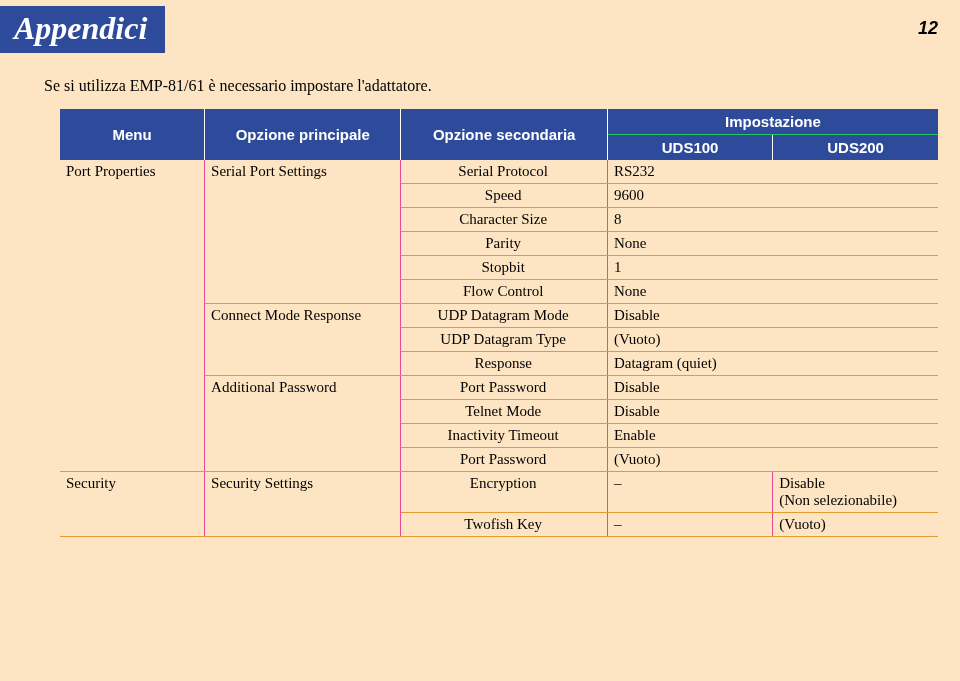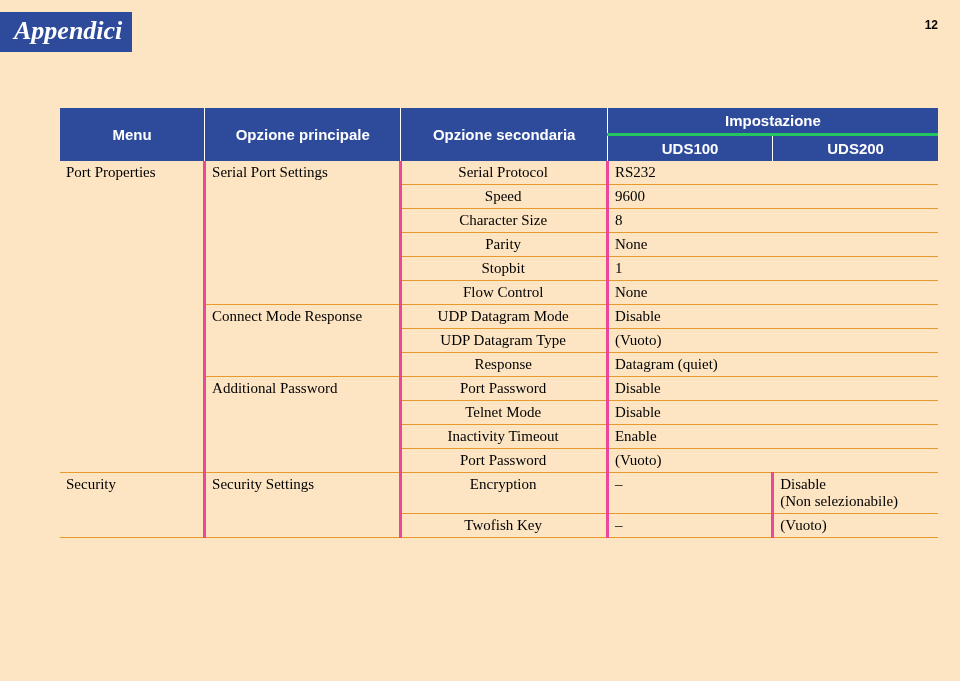--- a/index.html
+++ b/index.html
@@ -8,34 +8,35 @@
     background: #fde5c3;
     font-family: "Times New Roman", Times, serif;
     color: #000;
     position: relative;
   }
   .title-bar {
     background: #2e4b9b;
     color: #fff;
     font-weight: bold;
     font-style: italic;
-    padding: 4px 10px 6px 14px;
+    padding: 4px 18px 6px 14px;
     display: inline-block;
-    font-size: 26px;
-    margin-top: 12px;
+    font-size: 32px;
+    margin-top: 6px;
     margin-left: 0;
   }
   .page-num {
     position: absolute;
     top: 18px;
     right: 22px;
     font-family: Arial, Helvetica, sans-serif;
     font-weight: bold;
-    font-size: 12px;
+    font-size: 18px;
     color: #000;
+    font-style: italic;
   }
   .intro {
     margin: 22px 0 12px 44px;
     font-size: 16px;
     line-height: 1.35;
   }
   .tbl-wrap {
     margin: 8px 22px 0 60px;
   }
   table {
@@ -51,56 +52,56 @@
     font-size: 15px;
     padding: 4px 8px;
     text-align: center;
     border-right: 1px solid #fff;
   }
   th:last-child { border-right: none; }
   td {
     padding: 3px 8px 3px 6px;
     vertical-align: top;
   }
-  .rb { border-right: 3px solid #ec4899; }
+  .rb { border-right: 1px solid #ec4899; }
   .bb { border-bottom: 1px solid #e69a2d; text-align: center; }
   .center { text-align: left; }
   .col-menu { width: 140px; }
   .col-prim { width: 190px; }
   .col-sec  { width: 200px; }
   .col-v1   { width: 160px; }
   .col-v2   { width: 160px; }
 </style>
 </head>
 <body>
 
 
 
 <div class="title-bar">Appendici</div>
 <div class="page-num">12</div>
 
 <div class="intro">
-  <br>
+  <span>Se si utilizza EMP-81/61 è necessario impostare l'adattatore.</span><br>
 </div>
 
 <div class="tbl-wrap">
 <table>
   <colgroup>
     <col class="col-menu">
         <col class="col-prim">
         <col class="col-sec">
         <col class="col-v1">
         <col class="col-v2">
   </colgroup>
   <thead>
     <tr>
       <th rowspan="2">Menu</th>
       <th rowspan="2">Opzione principale</th>
       <th rowspan="2">Opzione secondaria</th>
-      <th colspan="2" style="border-bottom:3px solid #22c55e">Impostazione</th>
+      <th colspan="2" style="border-bottom:1px solid #22c55e">Impostazione</th>
     </tr>
     <tr>
       <th>UDS100</th>
       <th>UDS200</th>
     </tr>
   </thead>
   <tbody>
     <tr>
       <td class="rb">Port Properties</td>
       <td class="rb">Serial Port Settings</td>

